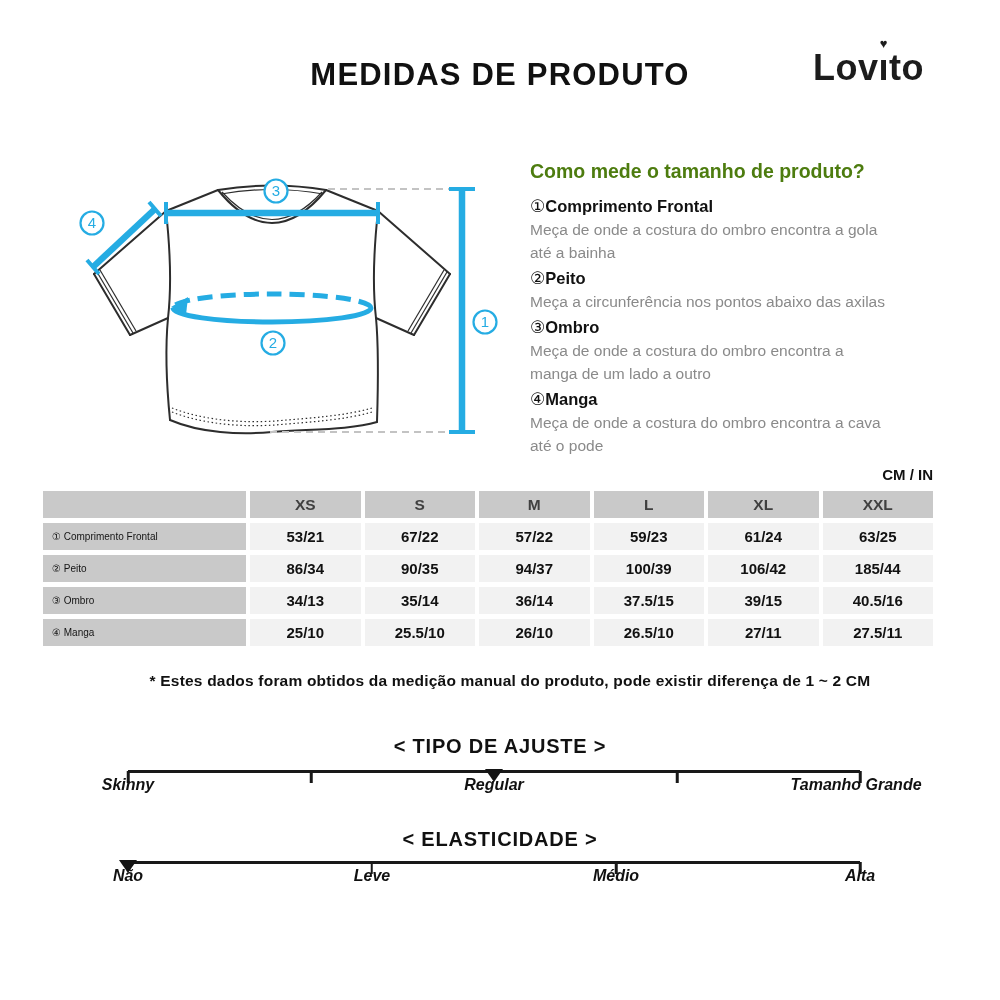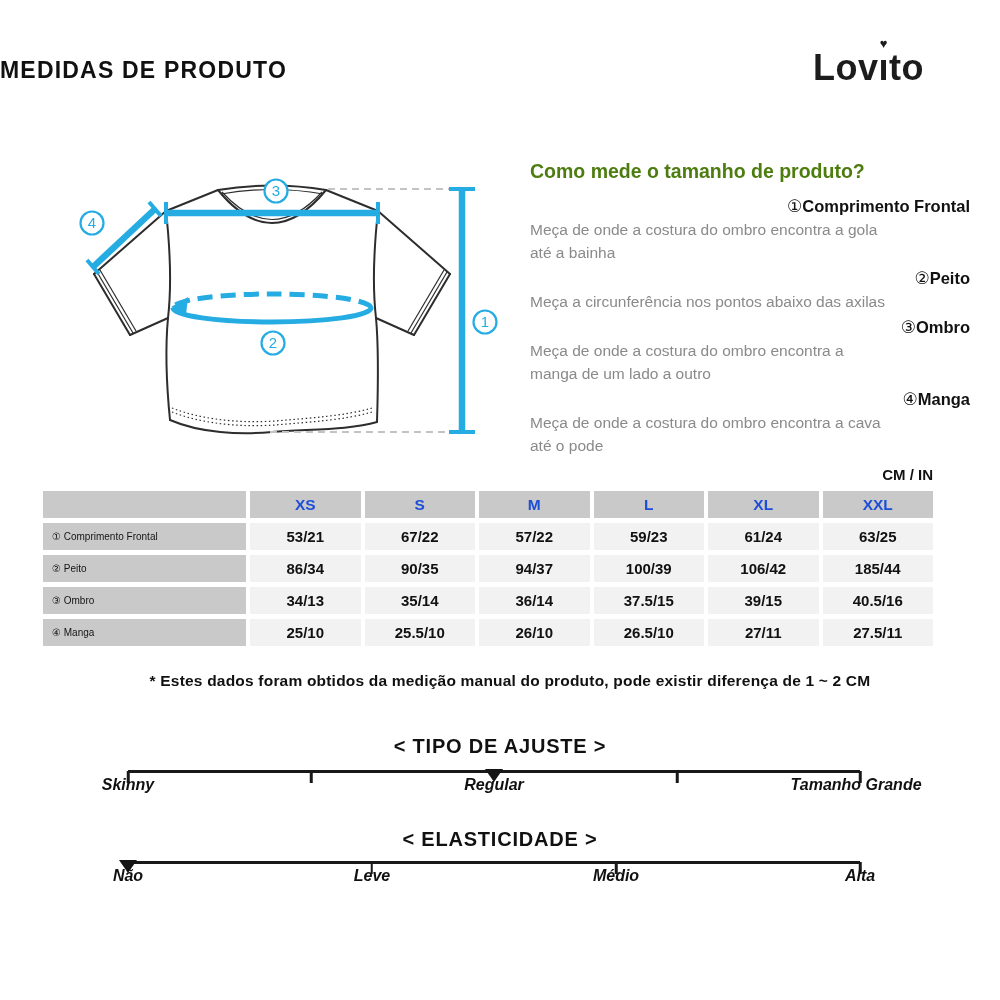--- a/index.html
+++ b/index.html
@@ -1,38 +1,38 @@
 <!DOCTYPE html>
 <html><head>
 <meta charset="utf-8">
 <style>
   html,body{margin:0;padding:0;background:#fff;}
   body{width:1000px;height:1000px;position:relative;font-family:"Liberation Sans","DejaVu Sans",sans-serif;color:#141414;}
   .canvas{position:absolute;left:0;top:0;width:1000px;height:1000px;background:#fff;overflow:hidden;}
 
-  .page-title{position:absolute;top:57px;left:0;width:1000px;
-    font-size:23px;font-weight:bold;letter-spacing:1.2px;color:#111;}
+  .page-title{position:absolute;top:57px;left:0;width:1000px;text-align:center;
+    font-size:31px;font-weight:bold;letter-spacing:1.2px;color:#111;}
   .logo{position:absolute;top:47px;left:813px;font-size:36px;font-weight:bold;letter-spacing:0.5px;color:#1c1c1c;}
   .logo .i-wrap{position:relative;display:inline-block;}
   .logo .heart{position:absolute;left:50%;top:-10px;transform:translateX(-50%);font-size:13px;line-height:13px;}
 
   .diagram{position:absolute;left:60px;top:150px;width:445px;height:320px;}
 
   .guide{position:absolute;left:530px;top:160px;width:440px;}
   .guide h2{margin:0 0 12px 0;font-size:19.5px;font-weight:bold;color:#4d7c0f;white-space:nowrap;}
-  .g-name{font-size:16.5px;font-weight:bold;line-height:22px;margin-top:3px;color:#111;white-space:nowrap;text-align:right;}
+  .g-name{font-size:16.5px;font-weight:bold;line-height:22px;margin-top:3px;color:#111;white-space:nowrap;}
   .g-num{font-weight:400;font-size:17px;}
   .g-desc{font-size:15.5px;line-height:23px;color:#8a8a8a;white-space:nowrap;}
 
   .units{position:absolute;top:466px;left:0;width:933px;text-align:right;font-size:15px;font-weight:bold;color:#111;}
 
   .size-table{position:absolute;left:43px;top:491px;width:890px;display:grid;
     grid-template-columns:203px repeat(6,1fr);gap:5px 4px;}
   .cell{height:27px;display:flex;align-items:center;justify-content:center;}
-  .cell.hdr{background:#c9c9c9;font-weight:bold;font-size:15.5px;color:#1d4ed8;}
+  .cell.hdr{background:#c9c9c9;font-weight:bold;font-size:15.5px;color:#404040;}
   .cell.lbl{background:#c9c9c9;justify-content:flex-start;padding-left:9px;font-size:10px;font-weight:400;color:#141414;white-space:nowrap;}
   .cell.val{background:#f2f2f2;font-weight:bold;font-size:15px;color:#111;}
 
   .footnote{position:absolute;top:672px;left:10px;width:1000px;text-align:center;
     font-size:15.5px;font-weight:bold;letter-spacing:0.2px;color:#111;white-space:nowrap;}
 
   .scale-title{position:absolute;left:0;width:1000px;text-align:center;
     font-size:20px;font-weight:bold;letter-spacing:0.8px;color:#111;}
   #fit-title{top:735px;}
   #el-title{top:828px;}

